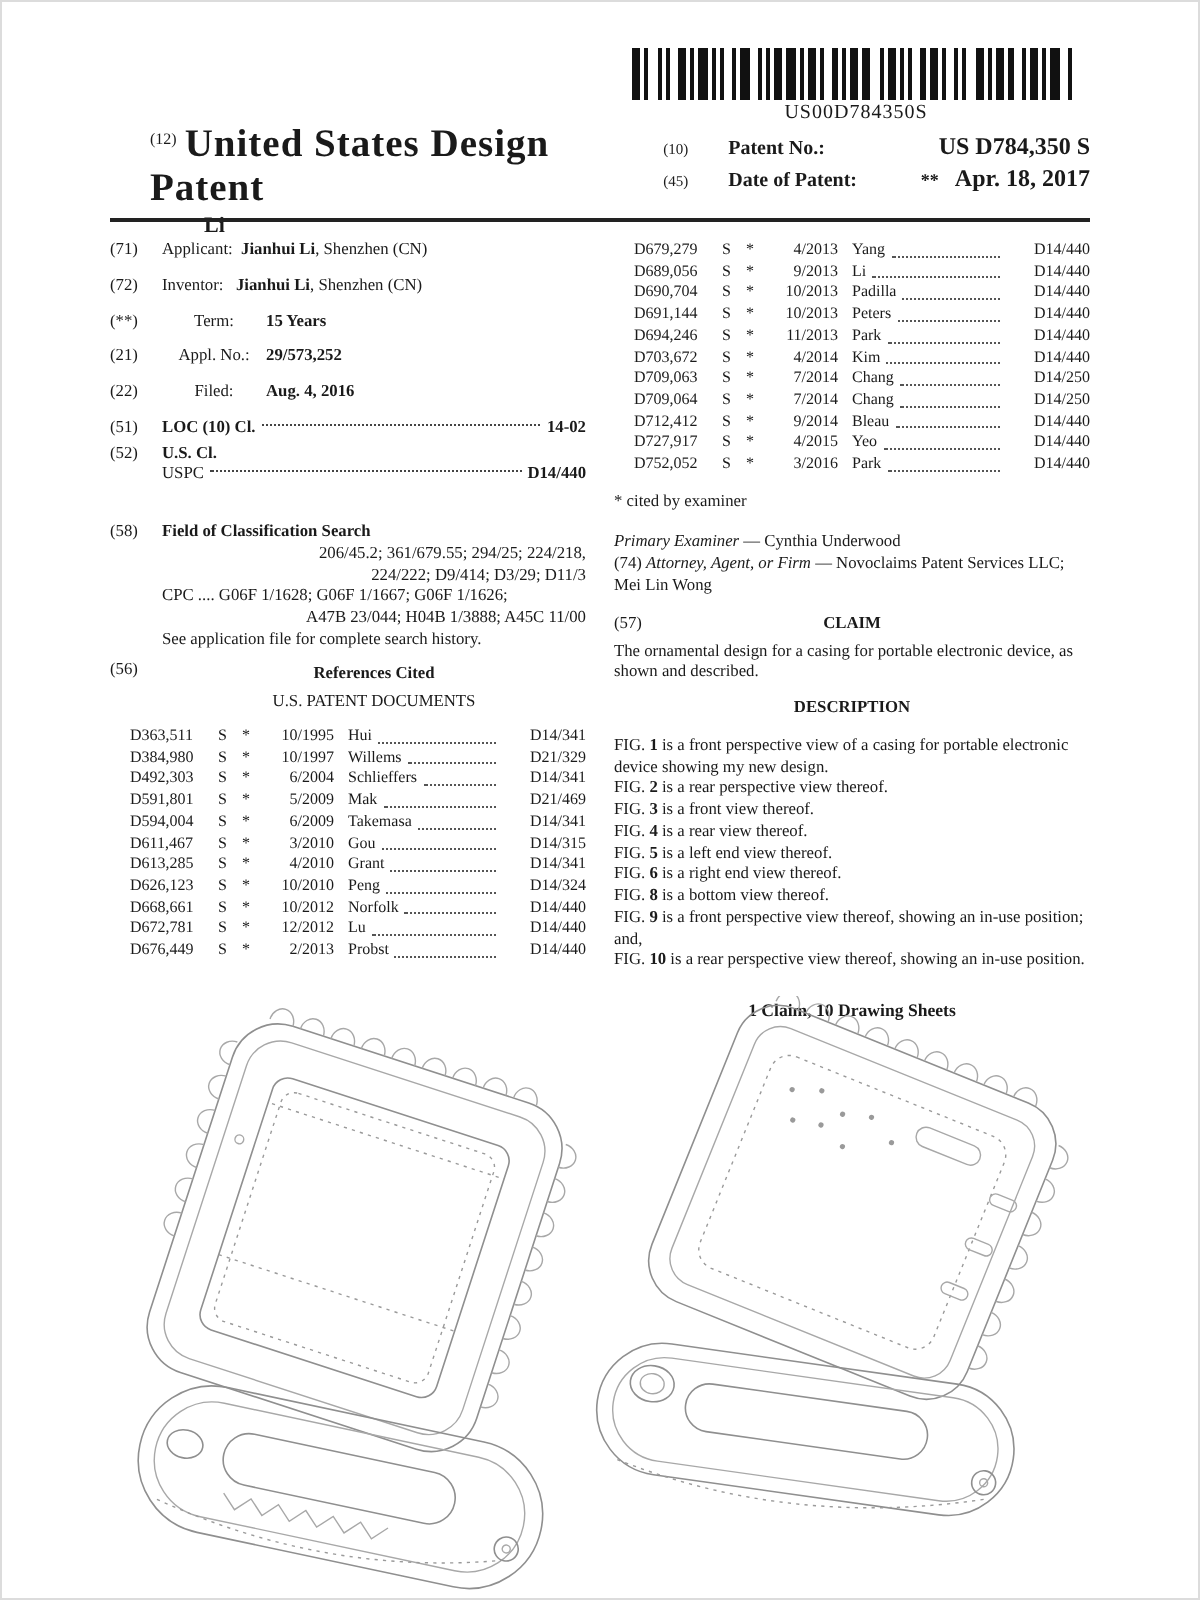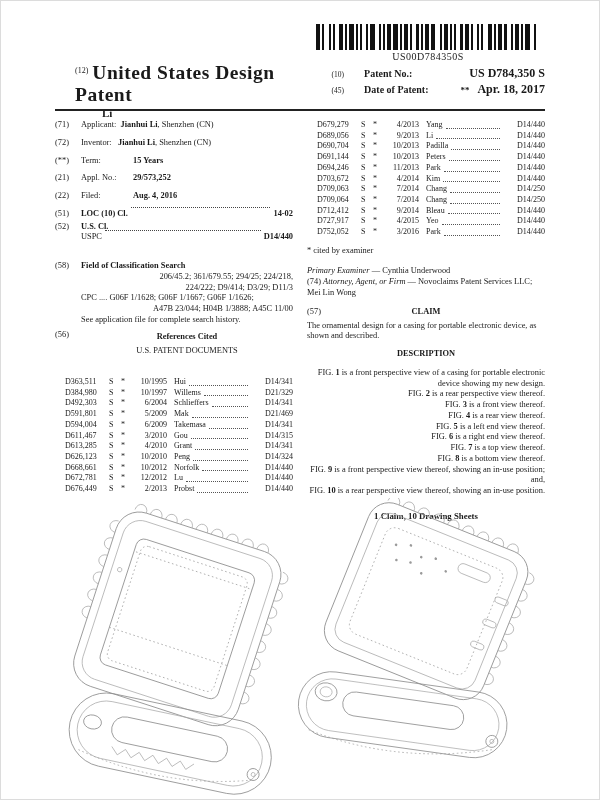--- a/index.html
+++ b/index.html
@@ -33,41 +33,41 @@
   
   .columns{position:absolute;left:55px;top:120px;width:490px;display:flex;gap:14px;font-size:8.4px;line-height:1.28;}
   .col{width:238px;}
   .sec{display:flex;margin-bottom:7px;}
   .sec .tag{width:26px;flex:none;}
   .sec .body{flex:1;}
   b,.bold{font-weight:bold;}
   .it{font-style:italic;}
   .f54{font-weight:bold;letter-spacing:0.2px;}
   .lv{display:flex;}
-  .lv .lbl{width:52px;flex:none;}
-  .leader-row{display:flex;align-items:flex-start;}
+  .lv .lbl{width:52px;flex:none;text-align:center;}
+  .leader-row{display:flex;align-items:center;}
   .leader{flex:1;overflow:hidden;white-space:nowrap;margin:0 3px;border-bottom:1px dotted #444;transform:translateY(-2px);}
   .right-line{text-align:right;}
   .center{text-align:center;}
   .refs-head{font-weight:bold;margin:2px 0 4px;}
   .refs-sub{margin-bottom:4px;}
   .ref-row{display:flex;font-size:8px;line-height:1.34;}
   .r-no{width:44px;flex:none;}
   .r-k{width:12px;flex:none;}
   .r-s{width:10px;flex:none;}
   .r-d{width:36px;flex:none;text-align:right;margin-right:7px;}
   .r-n{flex:none;}
   .r-lead{flex:1;border-bottom:1px dotted #555;margin:0 3px 2px;}
   .r-c{width:42px;flex:none;text-align:right;}
   .cited{margin:8px 0 9px;}
   .exam p{margin:0 0 1px;}
   .claim-head{position:relative;margin:8px 0 3px;}
   .claim-head .tag2{position:absolute;left:0;top:0;}
   .desc-head{margin:7px 0 8px;font-weight:bold;text-align:center;}
-  .fig-line{margin:0;text-align:right;}
+  .fig-line{margin:0;}
   .footer-line{margin-top:14px;font-weight:bold;text-align:center;font-size:8.8px;}
   
   .fig{position:absolute;}
   .fig-left{left:52px;top:498px;}
   .fig-right{left:292px;top:498px;}
   svg .ln{fill:none;stroke:#8f8f8f;stroke-width:0.8;}
   svg .ln2{fill:none;stroke:#a8a8a8;stroke-width:0.7;}
   svg .dash{fill:none;stroke:#9a9a9a;stroke-width:0.7;stroke-dasharray:1.6,2.6;}
   svg .dot{fill:#9a9a9a;stroke:none;}
 </style>
@@ -247,21 +247,21 @@
             <div class="right-line">206/45.2; 361/679.55; 294/25; 224/218,</div>
             <div class="right-line">224/222; D9/414; D3/29; D11/3</div>
           </div>
         <div>CPC .... G06F 1/1628; G06F 1/1667; G06F 1/1626;</div>
         <div>
             <div class="right-line">A47B 23/044; H04B 1/3888; A45C 11/00</div>
           </div>
         <div>See application file for complete search history.</div>
       </span>
     </div>
-    <div class="sec" style="margin-bottom:16px;">
+    <div class="sec" style="margin-bottom:2px;">
       <span class="tag">(56)</span>
       <span class="body">
         <div class="refs-head center">References Cited</div>
         <div class="refs-sub center">U.S. PATENT DOCUMENTS</div>
       </span>
     </div>
     <div style="padding-left:10px;">
         <div class="ref-row">
           <span class="r-no">D363,511</span>
           <span class="r-k">S</span>
@@ -477,21 +477,20 @@
     </div>
     <div>The ornamental design for a casing for portable electronic device, as shown and described.</div>
     <div class="desc-head">DESCRIPTION</div>
     <div>
         <div class="fig-line"><span>FIG. </span><b>1</b><span> is a front perspective view of a casing for portable electronic device showing my new design.</span></div>
         <div class="fig-line"><span>FIG. </span><b>2</b><span> is a rear perspective view thereof.</span></div>
         <div class="fig-line"><span>FIG. </span><b>3</b><span> is a front view thereof.</span></div>
         <div class="fig-line"><span>FIG. </span><b>4</b><span> is a rear view thereof.</span></div>
         <div class="fig-line"><span>FIG. </span><b>5</b><span> is a left end view thereof.</span></div>
         <div class="fig-line"><span>FIG. </span><b>6</b><span> is a right end view thereof.</span></div>
-        <div class="fig-line"><span>FIG. </span><b>7</b><span> is a top view thereof.</span></div>
         <div class="fig-line"><span>FIG. </span><b>8</b><span> is a bottom view thereof.</span></div>
         <div class="fig-line"><span>FIG. </span><b>9</b><span> is a front perspective view thereof, showing an in-use position; and,</span></div>
         <div class="fig-line"><span>FIG. </span><b>10</b><span> is a rear perspective view thereof, showing an in-use position.</span></div>
       </div>
     <div class="footer-line">1 Claim, 10 Drawing Sheets</div>
   </div>
 </div>
 
 <div class="fig fig-left">
   <svg width="250" height="300" viewBox="0 0 250 300">

